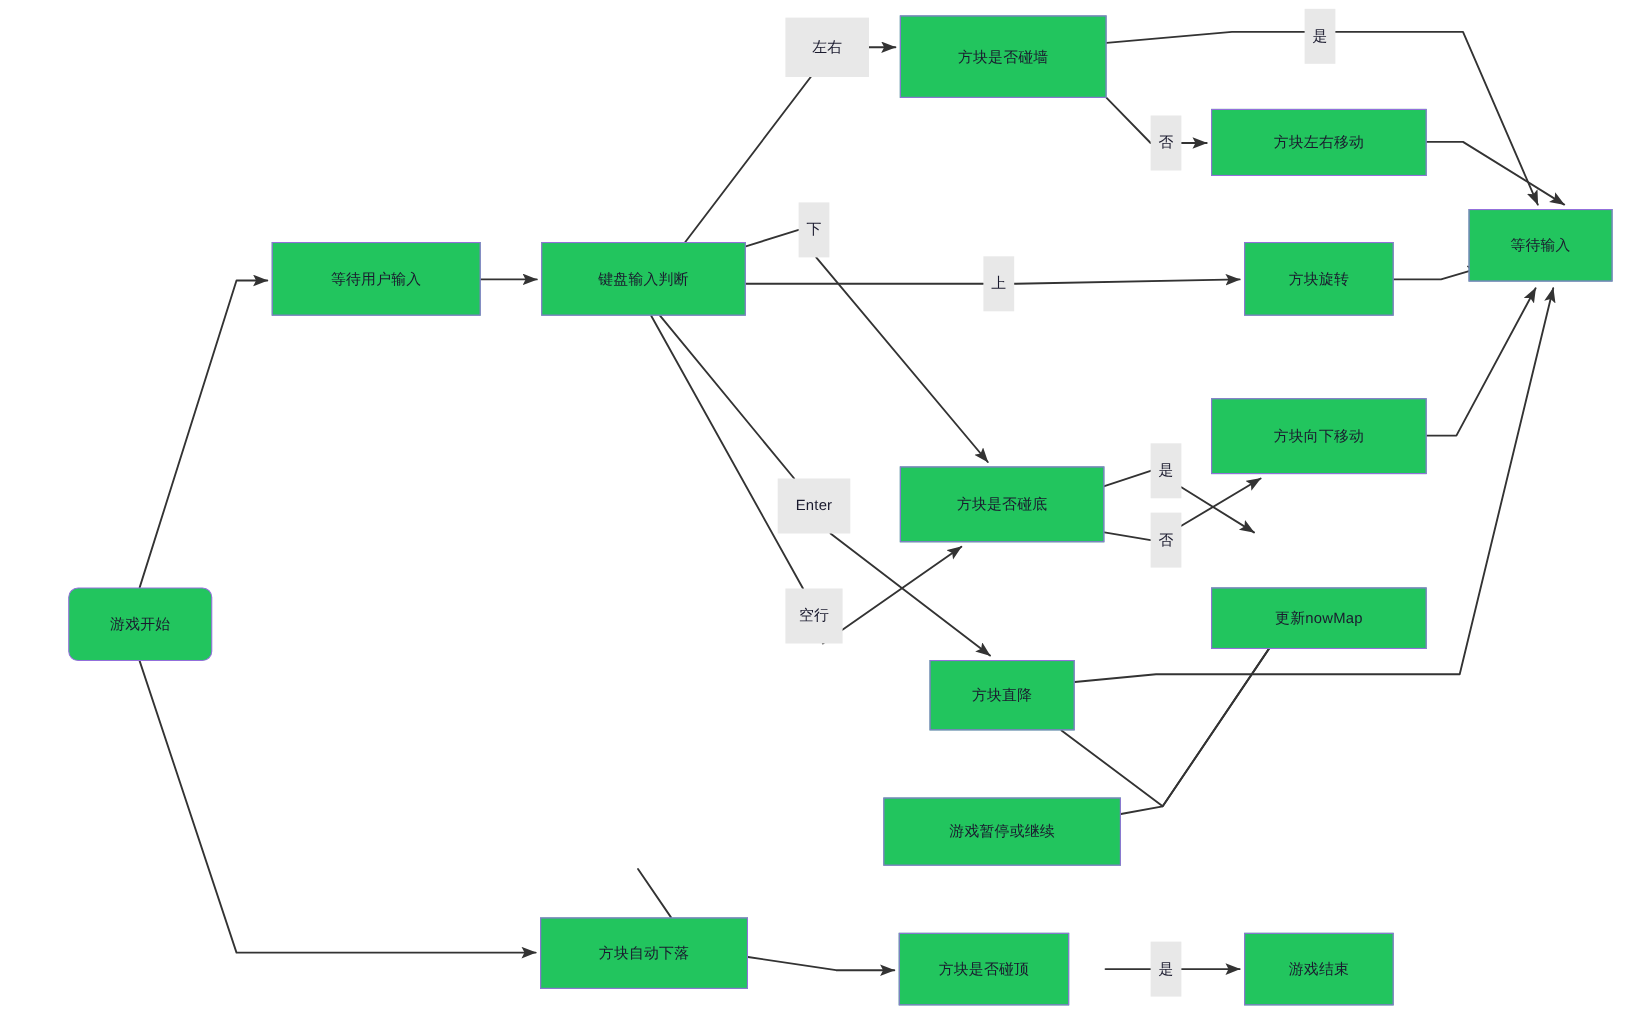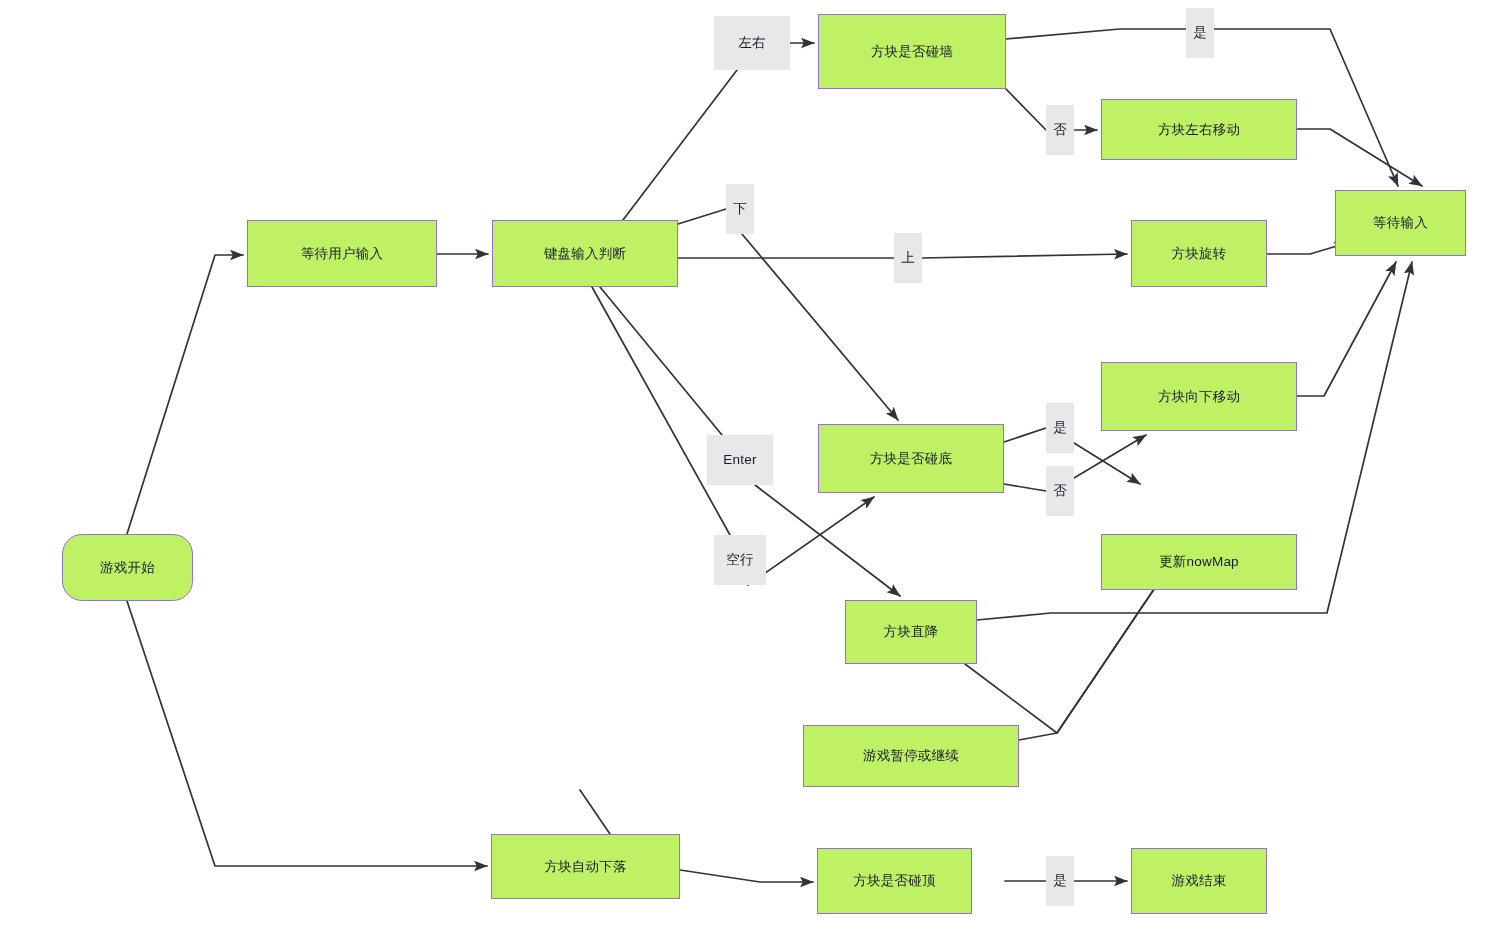--- a/index.html
+++ b/index.html
@@ -22,35 +22,35 @@
     position: absolute;
     left: 0;
     top: 0;
     width: 1501px;
     height: 929px;
     pointer-events: none;
   }
   .node {
     position: absolute;
     box-sizing: border-box;
-    background: #bef264;
+    background: #22c55e;
     border: 1.4px solid #9370db;
     display: flex;
     align-items: center;
     justify-content: center;
     text-align: center;
     color: #1a1a2e;
     font-size: 13.5px;
     line-height: 1.3;
     letter-spacing: 0.2px;
     padding: 18px 6px;
     z-index: 2;
   }
   .node.rounded {
-    border-radius: 20px;
+    border-radius: 9px;
   }
   .edge-label {
     position: absolute;
     box-sizing: border-box;
     background: #e8e8e8;
     color: #1a1a2e;
     font-size: 13.5px;
     line-height: 1.2;
     display: flex;
     align-items: center;

